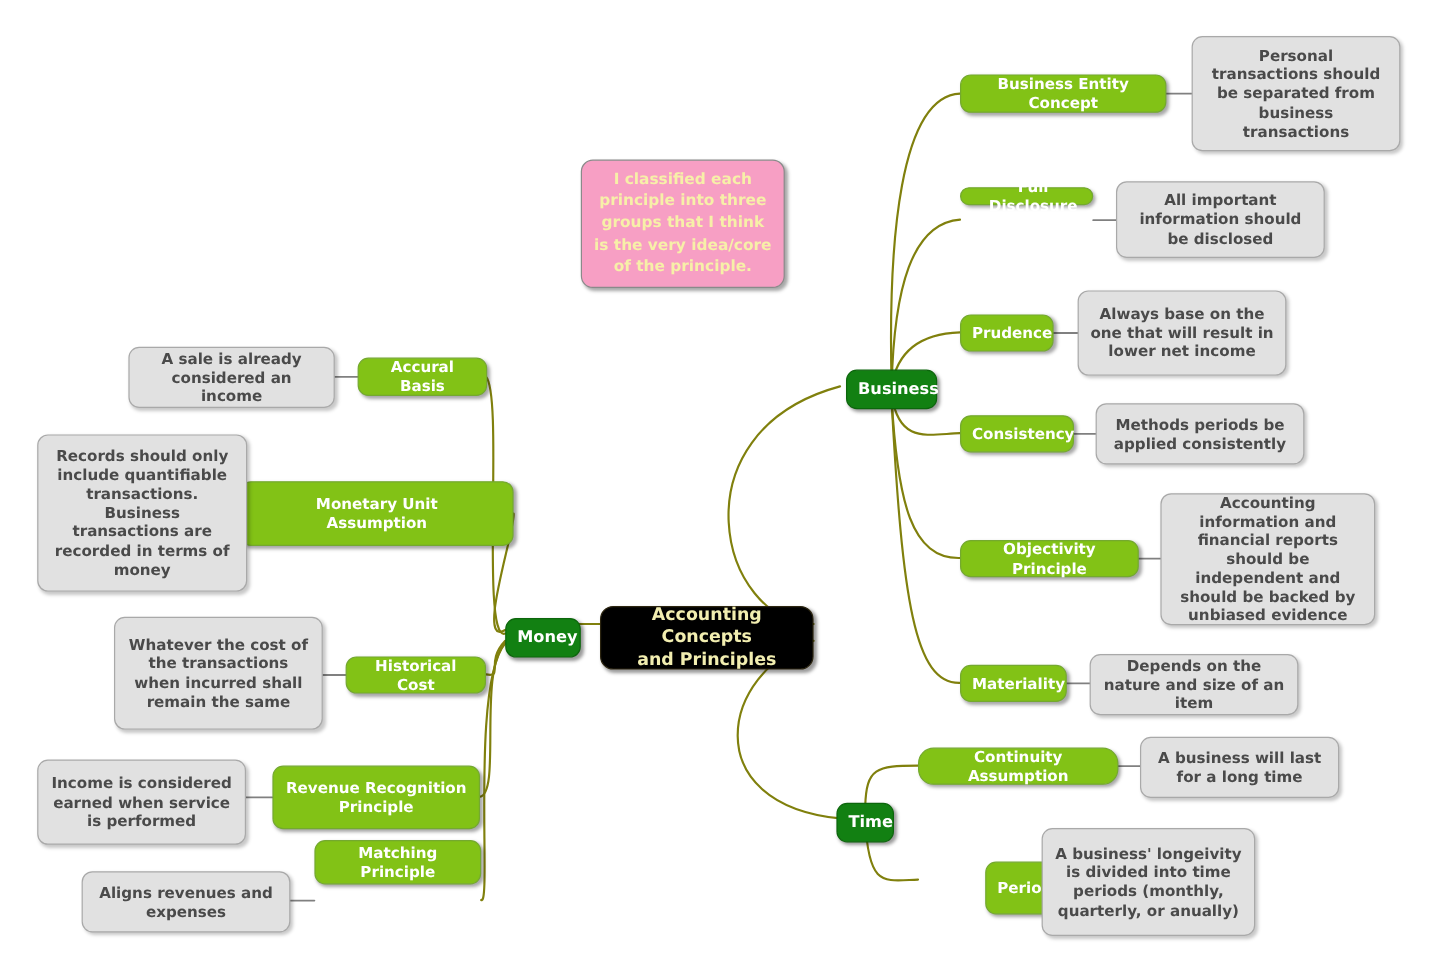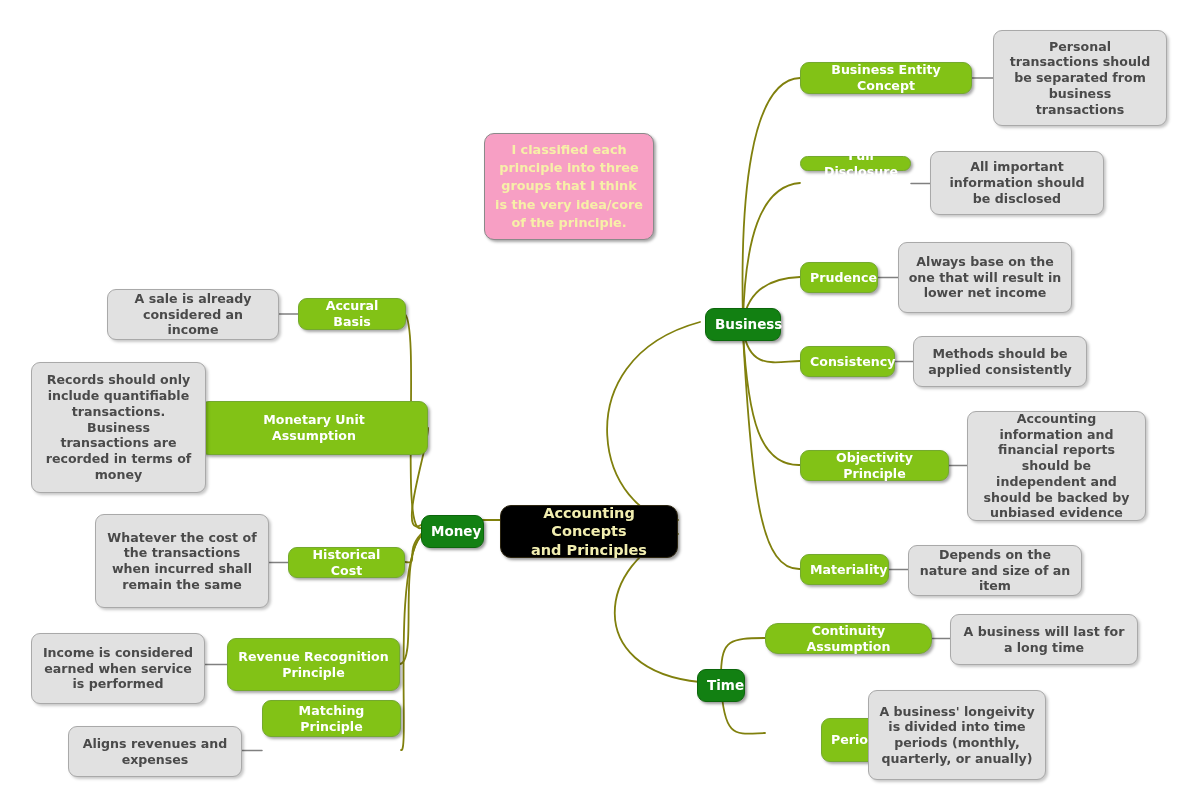--- a/index.html
+++ b/index.html
@@ -193,38 +193,38 @@
       <div class="node node-principle" style="left: 800px; top: 262px; width: 78px; height: 31px;">
         <span class="node-text">Prudence</span>
       </div>
       <div class="node node-desc" style="left: 898px; top: 242px; width: 174px; height: 71px;">
         <span class="node-text">Always base on the one that will result in lower net income</span>
       </div>
       <div class="node node-principle" style="left: 800px; top: 346px; width: 95px; height: 31px;">
         <span class="node-text">Consistency</span>
       </div>
       <div class="node node-desc" style="left: 913px; top: 336px; width: 174px; height: 51px;">
-        <span class="node-text">Methods should be applied consistently</span>
+        <span class="node-text">Methods periods be applied consistently</span>
       </div>
       <div class="node node-principle" style="left: 800px; top: 450px; width: 149px; height: 31px;">
         <span class="node-text">Objectivity Principle</span>
       </div>
       <div class="node node-desc" style="left: 967px; top: 411px; width: 179px; height: 110px;">
         <span class="node-text">Accounting information and financial reports should be independent and should be backed by unbiased evidence</span>
       </div>
       <div class="node node-principle" style="left: 800px; top: 554px; width: 89px; height: 31px;">
         <span class="node-text">Materiality</span>
       </div>
       <div class="node node-desc" style="left: 908px; top: 545px; width: 174px; height: 51px;">
         <span class="node-text">Depends on the nature and size of an item</span>
       </div>
       <div class="node node-principle" style="left: 765px; top: 623px; width: 167px; height: 31px; border-radius: 13px;">
         <span class="node-text">Continuity Assumption</span>
       </div>
-      <div class="node node-desc" style="left: 950px; top: 614px; width: 188px; height: 51px;">
+      <div class="node node-desc" style="left: 950px; top: 614px; width: 166px; height: 51px;">
         <span class="node-text">A business will last for a long time</span>
       </div>
       <div class="node node-principle" style="left: 808px; top: 718px; width: 87px; height: 44px; margin-left: 13px;">
         <span class="node-text">Periodicity</span>
       </div>
       <div class="node node-desc" style="left: 868px; top: 690px; width: 178px; height: 90px;">
         <span class="node-text">A business' longeivity is divided into time periods (monthly, quarterly, or anually)</span>
       </div>
     </div>
 

